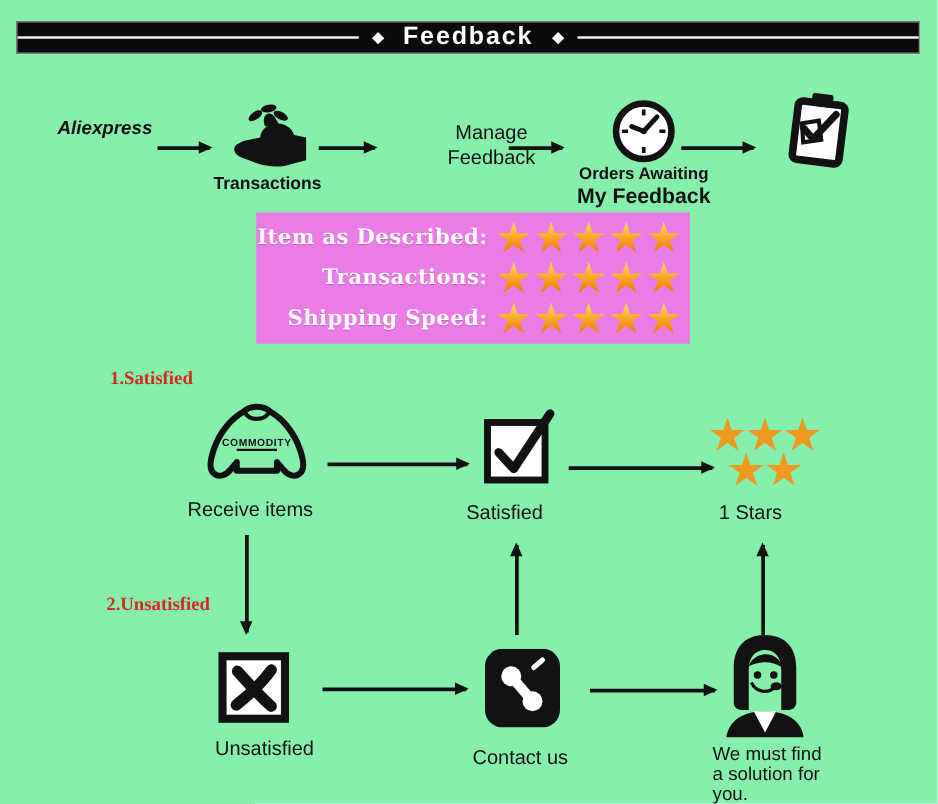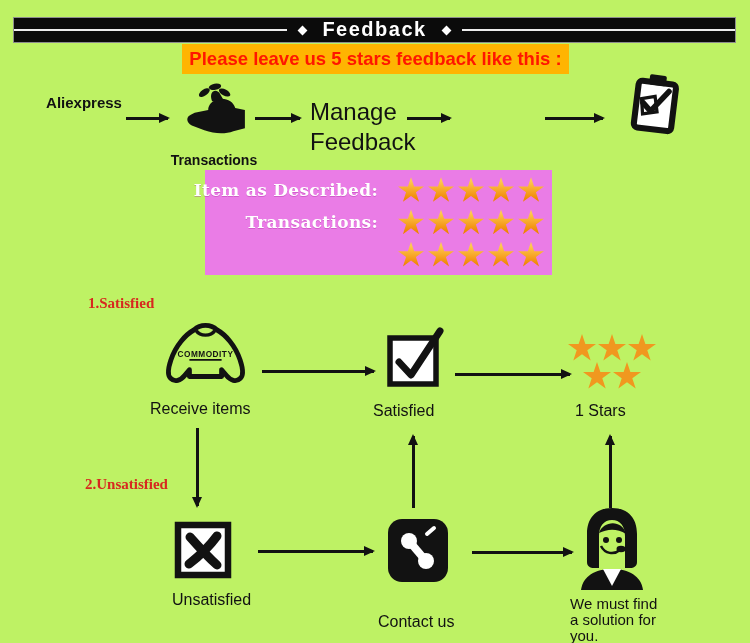--- a/index.html
+++ b/index.html
@@ -1,52 +1,52 @@
 <!DOCTYPE html>
 <html style="--ink: #121212; --bar-bg: #0b0b0b; --bar-line: #ededed; --banner-bg: #ffb401; --banner-red: #ff1600; --label-red: #d7281f; --pink-bg: #ea7ce6; --star-top: #ffc94f; --star-bottom: #ef8200; --star-flat: #f0981f;"><head>
 <meta charset="utf-8">
 <style>
   html,body{margin:0;padding:0;background:#fff;}
-  .stage{position:relative;width:750px;height:643px;background:#bef264;overflow:hidden;
+  .stage{position:relative;width:750px;height:643px;background:#86efac;overflow:hidden;
          font-family:"Liberation Sans",sans-serif;color:var(--ink);}
   
   .header-bar{position:absolute;left:13px;top:17px;width:723px;height:26px;
       background:var(--bar-bg);border:1px solid #8d8d8d;box-sizing:border-box;
       display:flex;align-items:center;}
   .hline{flex:1;height:2px;background:var(--bar-line);}
   .diamond{width:7px;height:7px;background:#fff;transform:rotate(45deg);margin:0 12px;flex:0 0 auto;}
   .header-title{color:#fff;font-size:20px;font-weight:600;letter-spacing:1.5px;line-height:22px;
       padding:0 4px 2px 4px;white-space:nowrap;}
   
   .banner{position:absolute;left:182px;top:44px;width:387px;height:30px;background:var(--banner-bg);
       color:var(--banner-red);font-weight:700;font-size:18.5px;line-height:30px;text-align:center;
       white-space:nowrap;}
   
   .abs{position:absolute;}
   .step{text-align:center;}
   .my-title{font-size:45px;font-weight:800;letter-spacing:-2px;line-height:44px;}
-  .my-label{font-size:15px;font-weight:600;margin-top:1px;}
-  .step-label{font-size:14px;font-weight:600;margin-top:16px;}
-  .manage{font-size:24px;font-weight:500;line-height:1.25;text-align:left;}
+  .my-label{font-size:15px;font-weight:600;margin-top:1px;font-style:italic;}
+  .step-label{font-size:14px;font-weight:600;margin-top:2px;}
+  .manage{font-size:16px;font-weight:500;line-height:1.25;text-align:center;margin-left:48px;}
   .orders-l1{font-size:13.5px;font-weight:700;line-height:1.1;}
   .orders-l2{font-size:17px;font-weight:700;line-height:1.15;}
   .leave-label{font-size:14px;font-weight:500;margin-top:3px;}
   
   .harrow{position:absolute;height:2.5px;background:var(--ink);}
   .harrow::after{content:"";position:absolute;right:-2px;top:50%;transform:translateY(-50%);
       border-left:11px solid var(--ink);border-top:5.5px solid transparent;border-bottom:5.5px solid transparent;}
   .varrow{position:absolute;width:2.5px;background:var(--ink);}
   .varrow.down::after{content:"";position:absolute;bottom:-2px;left:50%;transform:translateX(-50%);
       border-top:11px solid var(--ink);border-left:5.5px solid transparent;border-right:5.5px solid transparent;}
   .varrow.up::before{content:"";position:absolute;top:-2px;left:50%;transform:translateX(-50%);
       border-bottom:11px solid var(--ink);border-left:5.5px solid transparent;border-right:5.5px solid transparent;}
   
   .ratings{position:absolute;left:205px;top:170px;width:347px;height:105px;background:var(--pink-bg);
       display:flex;flex-direction:column;justify-content:space-around;padding:4px 0;box-sizing:border-box;}
-  .rating-row{display:flex;align-items:center;justify-content:flex-end;gap:20px;padding-right:8px;}
+  .rating-row{display:flex;align-items:center;justify-content:flex-end;gap:8px;padding-right:8px;}
   .rating-label{font-family:"DejaVu Serif",serif;font-weight:700;font-size:17px;color:#fff;
       letter-spacing:.3px;white-space:nowrap;text-shadow:0 1px 0 rgba(160,40,150,.35);}
   .star-row{display:flex;gap:4px;}
   .star{width:26px;height:26px;display:inline-block;
       clip-path:polygon(50% 0%,62% 36%,100% 36%,69% 58%,81% 95%,50% 72%,19% 95%,31% 58%,0% 36%,38% 36%);
       background:linear-gradient(180deg,var(--star-top) 15%,var(--star-bottom) 90%);}
   .flow-stars .star{width:28px;height:28px;background:var(--star-flat);}
   .flow-stars{display:flex;flex-direction:column;align-items:center;gap:0px;}
   .flow-stars .star-row{gap:2px;}
   
@@ -61,21 +61,20 @@
 <div class="stage">
 
   <div class="header-bar">
     <div class="hline"></div>
     <div class="diamond"></div>
     <div class="header-title">Feedback</div>
     <div class="diamond"></div>
     <div class="hline"></div>
   </div>
 
-  <div class="banner">Please leave us 5 stars feedback like this :</div>
 
   <div class="abs step" style="left:34px;top:93px;width:100px;">
     <div class="my-label">Aliexpress</div>
   </div>
 
   <div class="harrow" style="left:126px;top:117px;width:42px;"></div>
 
   <div class="abs step" style="left:170px;top:80px;width:88px;">
     <svg width="64" height="56" viewBox="0 0 64 58" style="margin:0 auto;">
       <ellipse cx="22" cy="13" rx="6.5" ry="3.2" fill="var(--ink)" transform="rotate(-35 22 13)"></ellipse>
@@ -89,20 +88,34 @@
 
   <div class="harrow" style="left:255px;top:117px;width:45px;"></div>
 
   <div class="abs manage" style="left:310px;top:97px;">
     <div>Manage</div>
     <div>Feedback</div>
   </div>
 
   <div class="harrow" style="left:407px;top:117px;width:43px;"></div>
 
+  <div class="abs step" style="left:460px;top:78px;width:110px;">
+    <svg width="54" height="54" viewBox="0 0 56 56" style="margin:0 auto;">
+      <circle cx="28" cy="28" r="23" fill="#fff" stroke="var(--ink)" stroke-width="5.5"></circle>
+      <line x1="28" y1="10" x2="28" y2="15" stroke="var(--ink)" stroke-width="3"></line>
+      <line x1="28" y1="46" x2="28" y2="41" stroke="var(--ink)" stroke-width="3"></line>
+      <line x1="10" y1="28" x2="15" y2="28" stroke="var(--ink)" stroke-width="3"></line>
+      <line x1="46" y1="28" x2="41" y2="28" stroke="var(--ink)" stroke-width="3"></line>
+      <line x1="28" y1="28" x2="39" y2="16" stroke="var(--ink)" stroke-width="4" stroke-linecap="round"></line>
+      <line x1="28" y1="28" x2="18" y2="24" stroke="var(--ink)" stroke-width="4" stroke-linecap="round"></line>
+      <circle cx="28" cy="28" r="2.5" fill="var(--ink)"></circle>
+    </svg>
+    <div class="orders-l1">Orders Awaiting</div>
+    <div class="orders-l2">My Feedback</div>
+  </div>
 
   <div class="harrow" style="left:545px;top:117px;width:58px;"></div>
 
   <div class="abs step" style="left:605px;top:74px;width:100px;">
     <svg width="58" height="62" viewBox="0 0 60 66" style="margin:0 auto;">
       <g transform="rotate(7 30 33)">
         <rect x="10" y="9" width="40" height="50" rx="4" fill="#fff" stroke="var(--ink)" stroke-width="6.5"></rect>
         <rect x="21" y="1" width="18" height="11" rx="2" fill="var(--ink)"></rect>
         <path d="M15 28 L29 24 L33 40 L18 44 Z" fill="none" stroke="var(--ink)" stroke-width="3.5"></path>
         <path d="M17 32 L26 40 L43 17" fill="none" stroke="var(--ink)" stroke-width="6" stroke-linecap="round" stroke-linejoin="round"></path>
@@ -125,20 +138,21 @@
       <span class="rating-label">Transactions:</span>
       <span class="star-row">
           <i class="star"></i>
           <i class="star"></i>
           <i class="star"></i>
           <i class="star"></i>
           <i class="star"></i>
         </span>
     </div>
     <div class="rating-row">
+      <span class="rating-label">Shipping Speed:</span>
       <span class="star-row">
           <i class="star"></i>
           <i class="star"></i>
           <i class="star"></i>
           <i class="star"></i>
           <i class="star"></i>
         </span>
     </div>
   </div>
 
@@ -190,21 +204,21 @@
 
   <div class="harrow" style="left:258px;top:550px;width:115px;"></div>
 
   <svg class="abs" style="left:388px;top:519px;" width="60" height="63" viewBox="0 0 60 63">
     <rect x="0" y="0" width="60" height="63" rx="14" fill="var(--ink)"></rect>
     <circle cx="21" cy="22" r="8" fill="#fff"></circle>
     <circle cx="38" cy="42" r="8" fill="#fff"></circle>
     <line x1="21" y1="22" x2="38" y2="42" stroke="#fff" stroke-width="8"></line>
     <line x1="39" y1="15" x2="46" y2="9" stroke="#fff" stroke-width="4" stroke-linecap="round"></line>
   </svg>
-  <div class="abs node-label" style="left:378px;top:613px;width:80px;">Contact us</div>
+  <div class="abs node-label" style="left:378px;top:598px;width:80px;">Contact us</div>
 
   <div class="harrow" style="left:472px;top:551px;width:100px;"></div>
 
   <svg class="abs" style="left:577px;top:506px;" width="70" height="84" viewBox="0 0 70 84">
     <path d="M35 2 C18 2 10 13 10 28 L10 56 C10 60 13 62 17 62 L22 62 L22 30 C22 20 27 14 35 14 C43 14 48 20 48 30 L48 62 L53 62 C57 62 60 60 60 56 L60 28 C60 13 52 2 35 2 Z" fill="var(--ink)"></path>
     <path d="M22 27 C26 15 45 13 49 28 C40 22 30 23 22 27 Z" fill="var(--ink)"></path>
     <circle cx="29" cy="34" r="3" fill="var(--ink)"></circle>
     <circle cx="42" cy="34" r="3" fill="var(--ink)"></circle>
     <path d="M24 40 C28 48 37 49 43 44" fill="none" stroke="var(--ink)" stroke-width="2.5"></path>
     <ellipse cx="44" cy="43" rx="4.5" ry="3.2" fill="var(--ink)"></ellipse>

